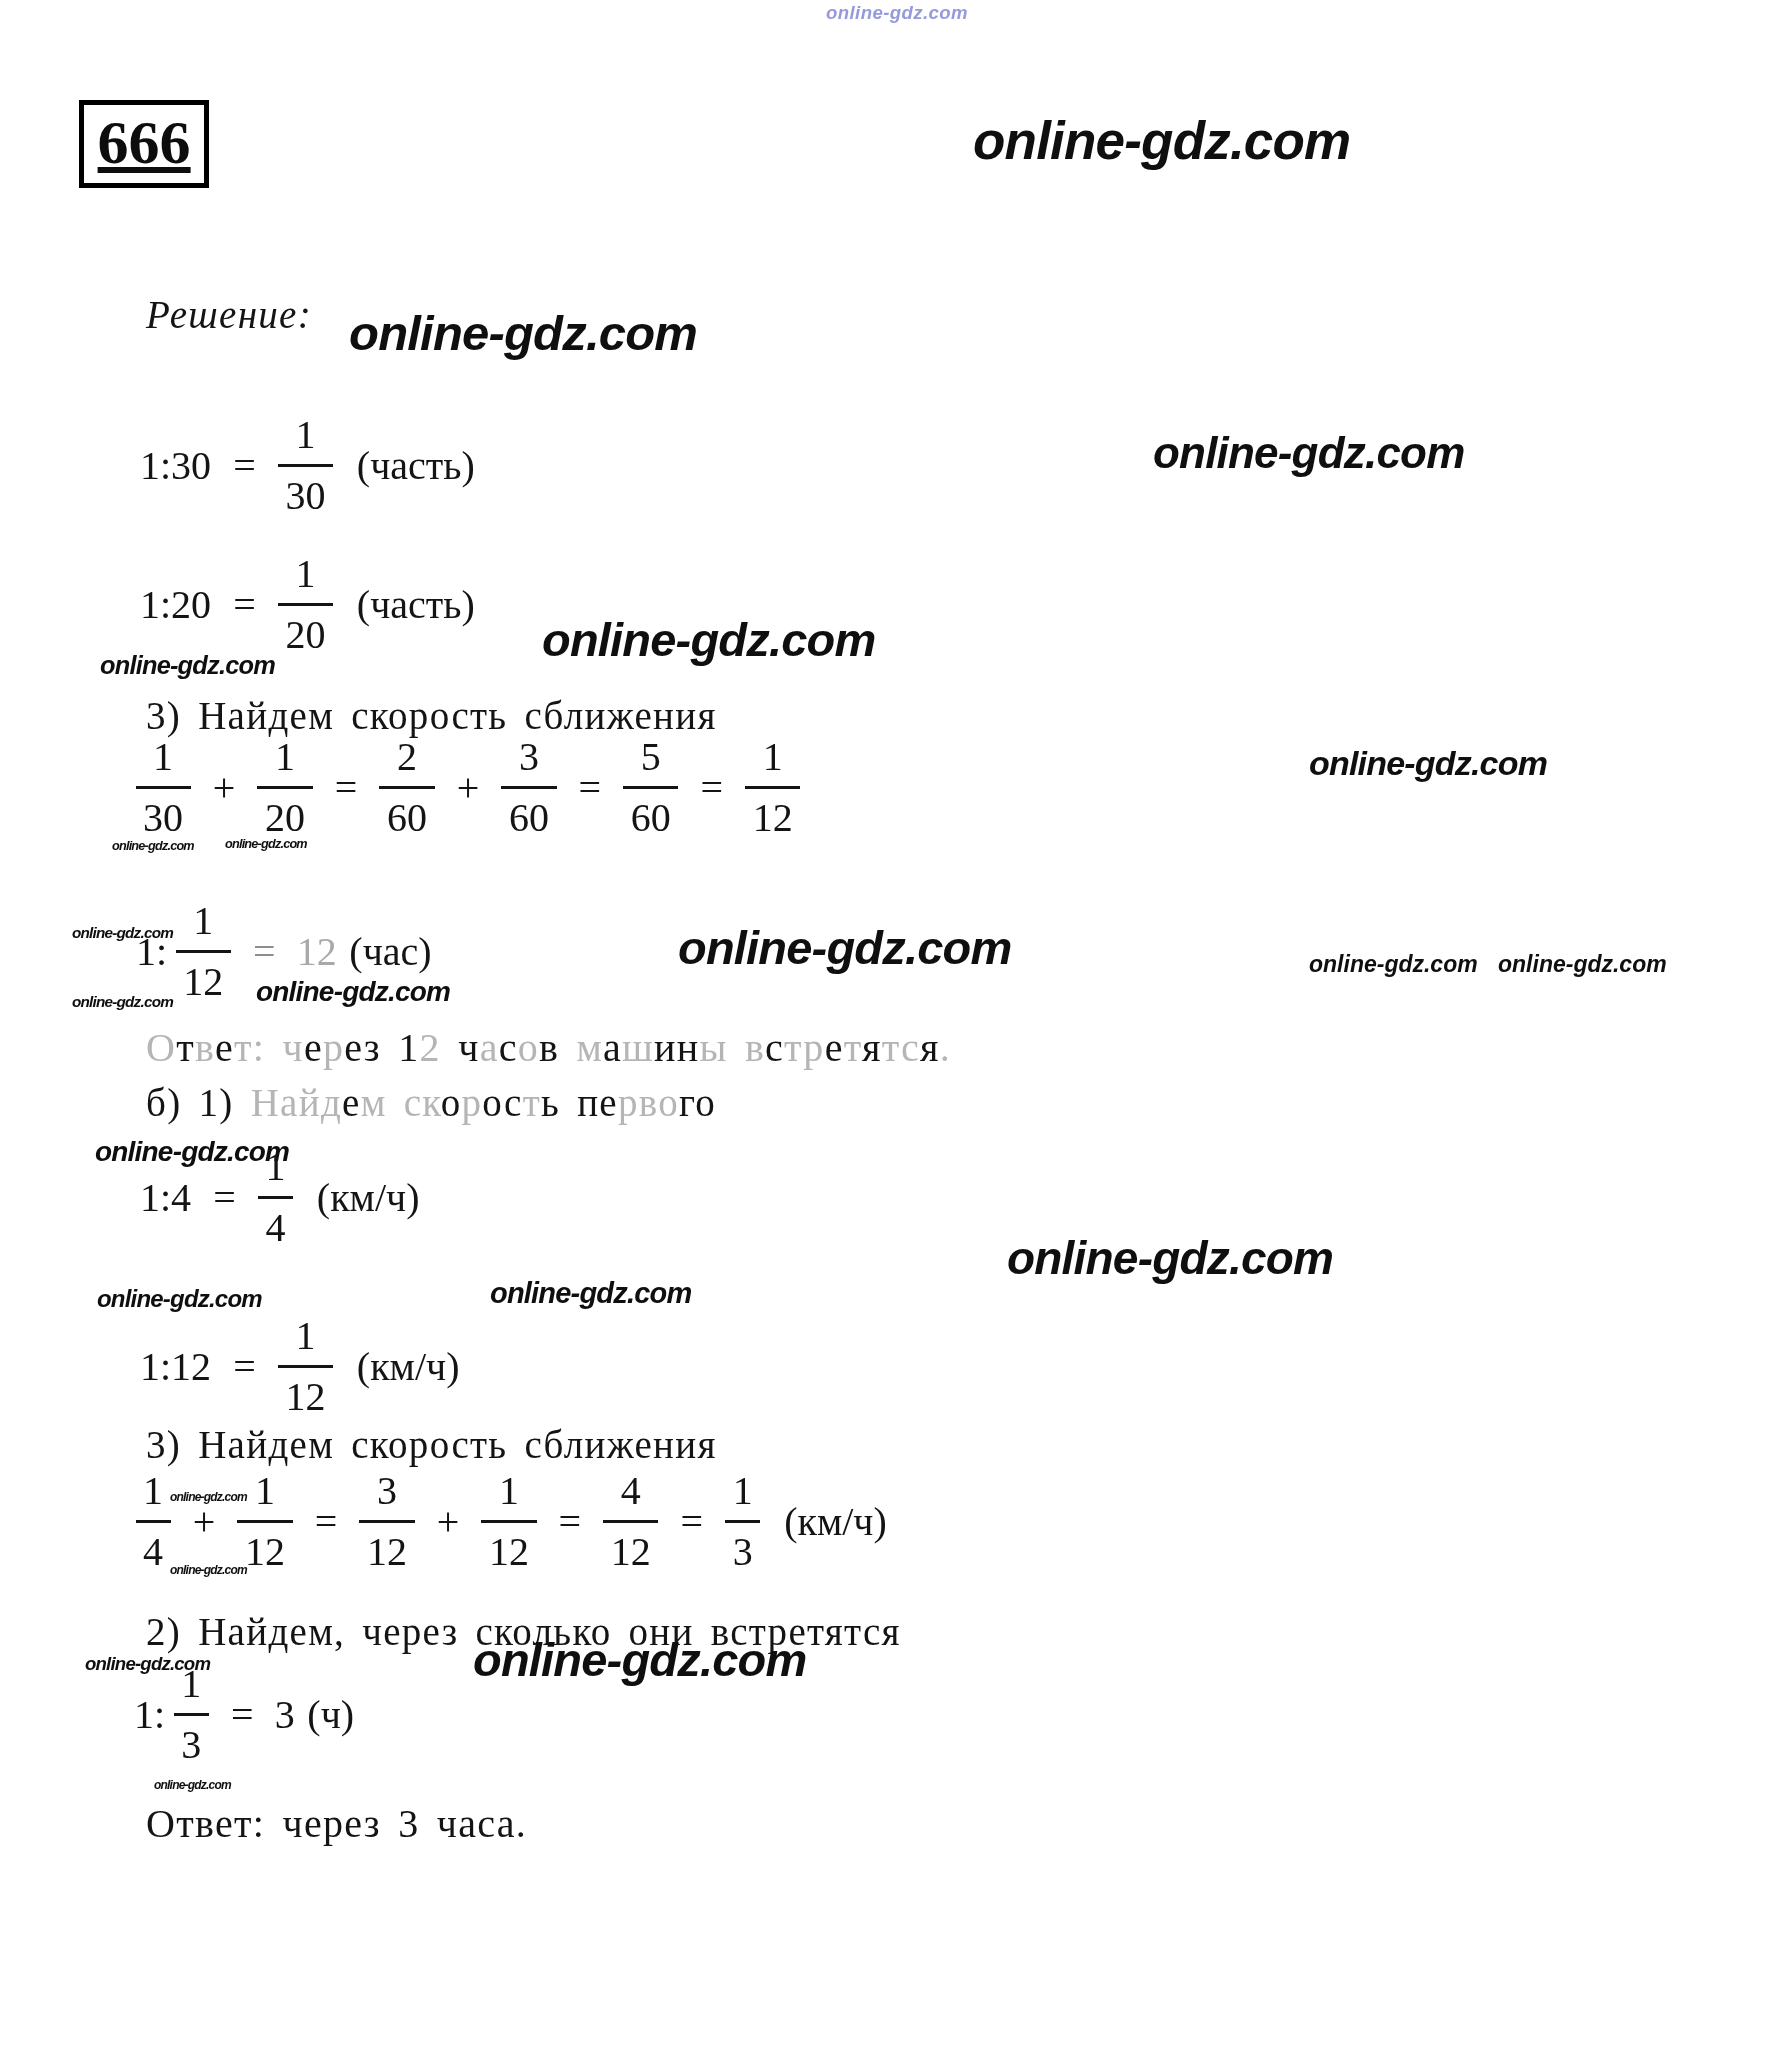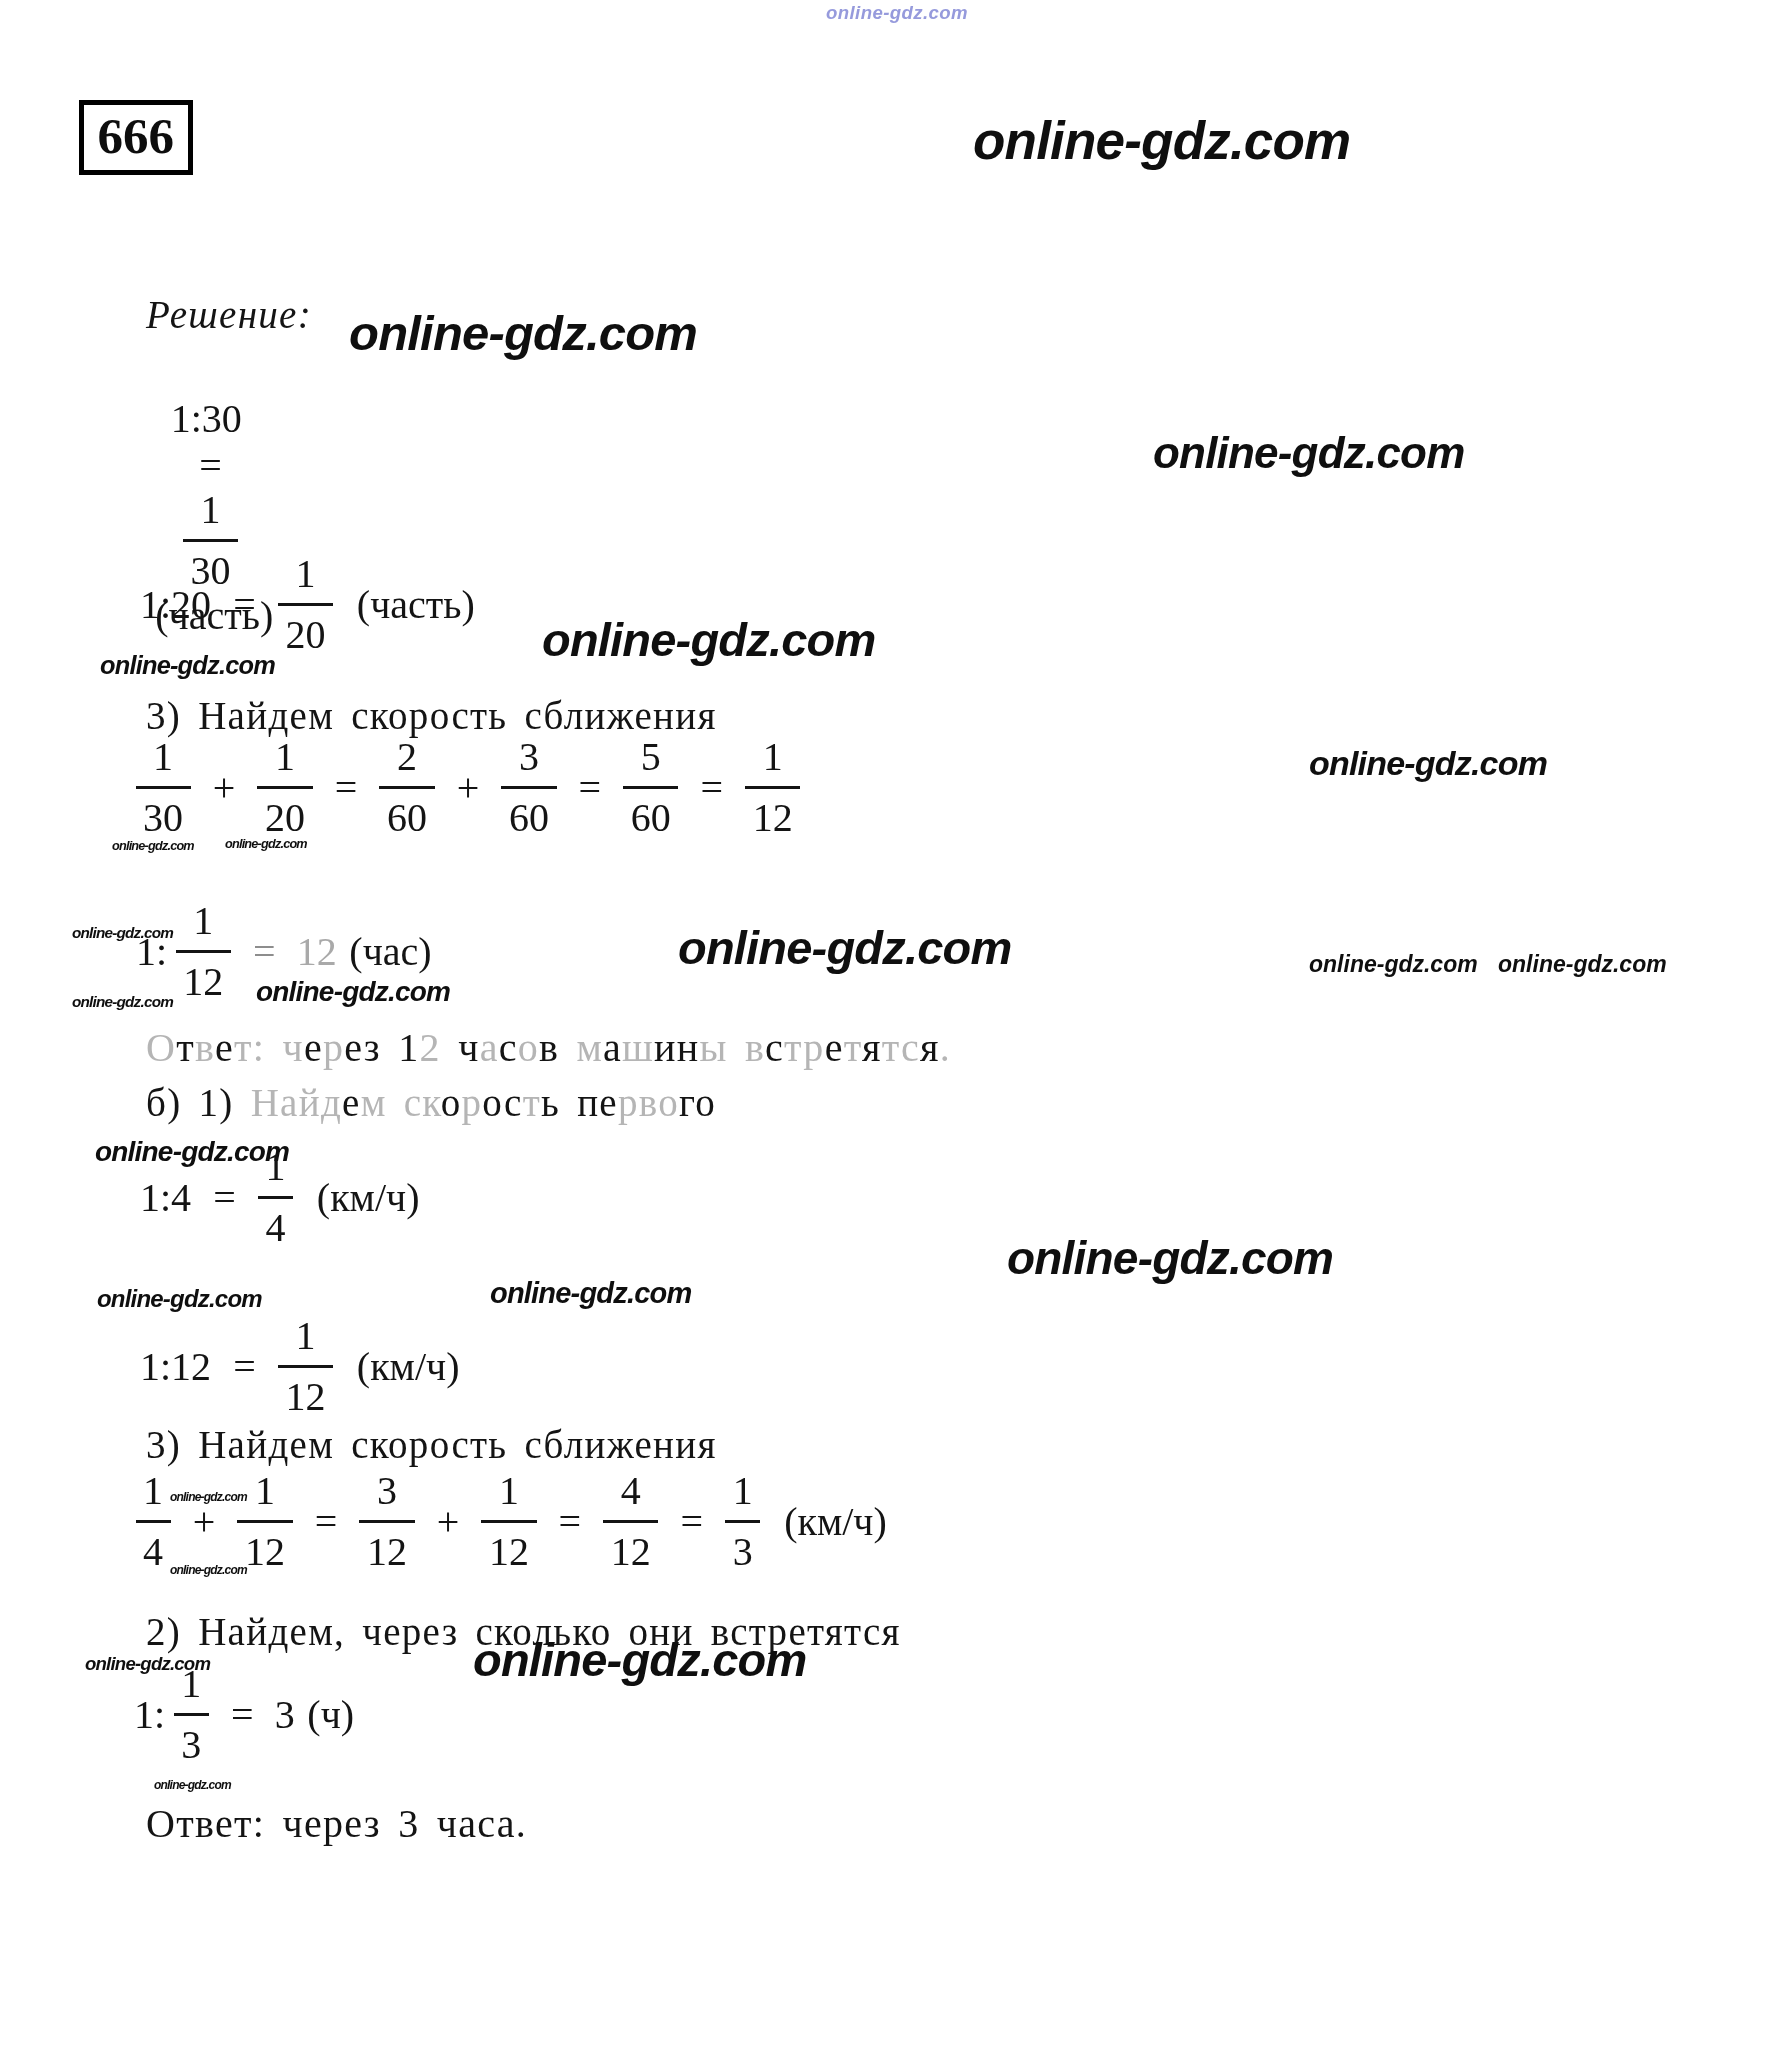--- a/index.html
+++ b/index.html
@@ -62,42 +62,43 @@
     font-weight:700;
     letter-spacing:0.4px;
     opacity:0.9;
   }
   
   .badge{
     position:absolute;
     left:79px;top:100px;
     border:5.1px solid #000;
     padding:1.7px 13.6px 5.1px;
-    font-size:51px;
+    font-size:62px;
     font-weight:700;
     font-family:"Liberation Serif","DejaVu Serif",serif;
     color:#0d0d0d;
+    text-decoration:underline;
   }
 </style>
 </head>
 <body>
 
 <div class="page">
 
   <span class="wm wm-blue" style="left:826px;top:1.7px;font-size:18.6px;">online-gdz.com</span>
 
   <div class="badge">666</div>
 
   <span class="wm" style="left:973px;top:110px;font-size:53px;">online-gdz.com</span>
 
   <div class="tline" style="left:146px;top:292px;font-style:italic;">Решение:</div>
   <span class="wm" style="left:349px;top:305px;font-size:49px;">online-gdz.com</span>
 
 
-  <div class="eq" style="left:140px;top:395px;flex-direction:column;">
+  <div class="eq" style="left:140px;top:414px;">
     <span class="tok lead">1:30</span>
     <span class="tok op">=</span>
     <span class="frac">
       <span class="num">1</span>
       <span class="bar"></span>
       <span class="den">30</span>
     </span>
     <span class="tok tail">(часть)</span>
   </div>
   <span class="wm" style="left:1153px;top:428px;font-size:44px;">online-gdz.com</span>

